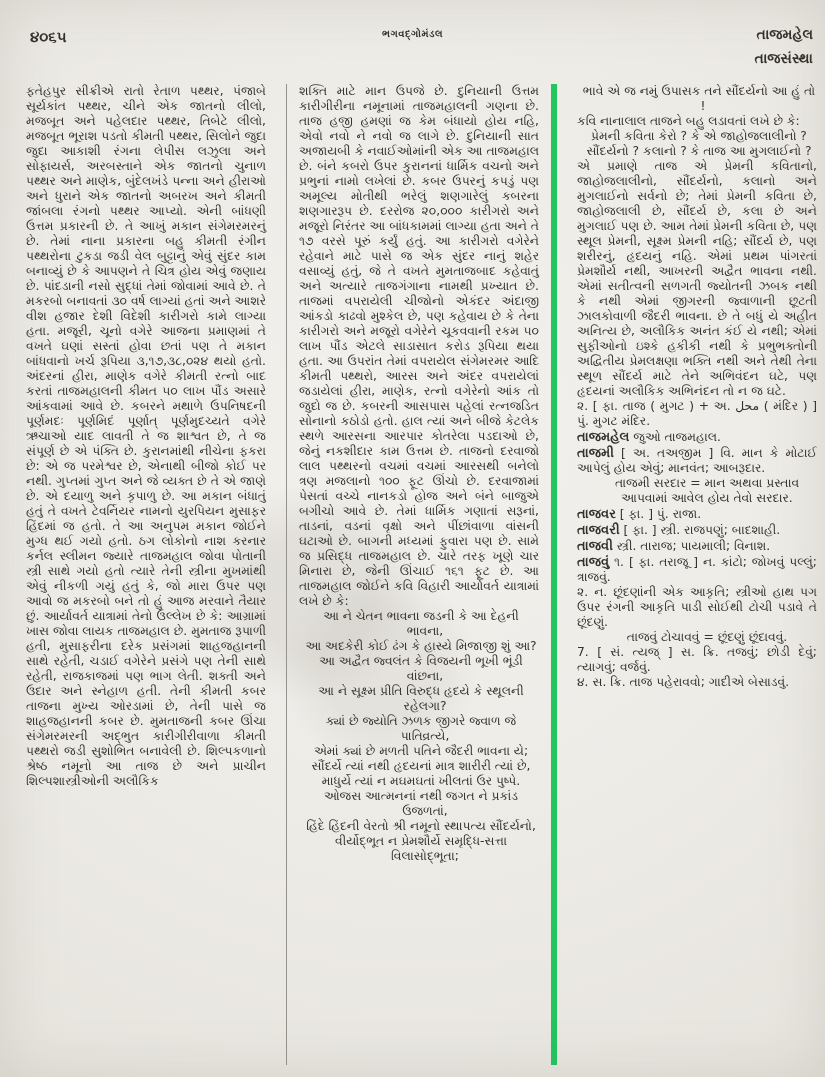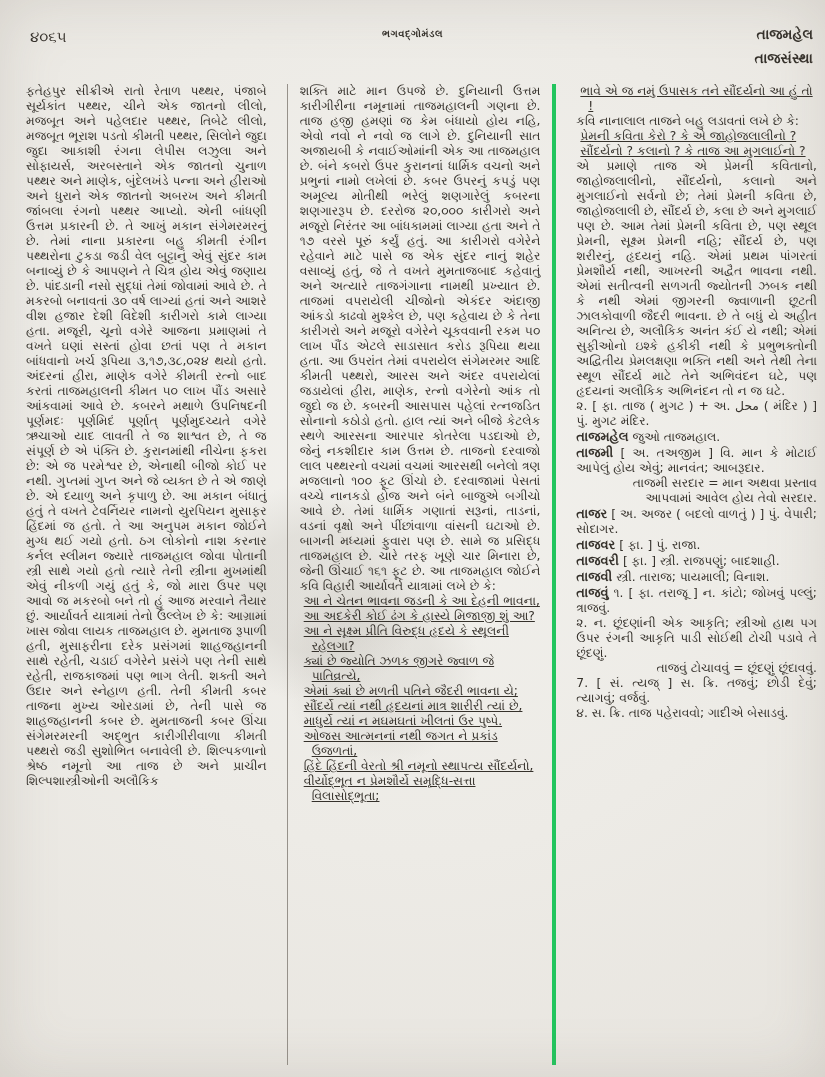--- a/index.html
+++ b/index.html
@@ -6,35 +6,35 @@
   body{
     width:825px;height:1077px;position:relative;overflow:hidden;
     background:
       radial-gradient(circle at 38% 55%, rgba(190,186,178,.28) 0 60px, rgba(190,186,178,0) 110px),
       radial-gradient(circle at 46% 62%, rgba(190,186,178,.22) 0 55px, rgba(190,186,178,0) 100px),
       radial-gradient(circle at 50% 40%, #f2f1ed 0%, #edebe6 55%, #e7e4de 100%);
     font-family:"DejaVu Sans",sans-serif;
     color:#35312b;
   }
   .page-header{position:absolute;top:22px;left:0;right:0;height:56px;}
-  .page-number{position:absolute;left:30px;top:6px;font-size:15px;font-weight:normal;}
+  .page-number{position:absolute;left:30px;top:6px;font-size:15px;font-weight:bold;}
   .page-title{position:absolute;left:0;right:0;top:6px;text-align:center;font-size:10px;font-weight:bold;letter-spacing:.5px;}
   .running-heads{position:absolute;right:12px;top:0;text-align:right;font-weight:bold;font-size:14px;line-height:24px;}
   .columns{position:absolute;left:26px;top:84px;right:8px;bottom:12px;display:flex;}
   .column{flex:1;font-size:12.3px;line-height:15px;text-align:justify;overflow:hidden;}
-  .column.mid{border-left:1px solid #96918a;border-right:4px solid #22c55e;margin:0 8px;padding:0 12px;}
+  .column.mid{border-left:1px solid #96918a;border-right:6px solid #22c55e;margin:0 8px;padding:0 12px;}
   .column.first{padding-right:12px;}
   .column.last{padding-left:12px;}
   .column p{margin:0;}
   .para{text-indent:0;}
   .poem{margin:0;}
-  .poem-line{text-align:left;padding-left:12px;text-indent:-8px;text-decoration:underline;}
+  .poem-line{text-align:center;padding-left:12px;text-indent:-8px;}
   .entry{margin-top:7px;text-align:justify;}
   .entry b{font-weight:bold;font-size:13px;}
-  .sub{margin-top:2px;padding-left:20px;text-align:right;}
+  .sub{margin-top:2px;padding-left:20px;text-align:center;}
   .scan-edge{position:absolute;left:0;top:0;right:0;bottom:0;pointer-events:none;
     box-shadow:inset 0 0 60px rgba(120,112,100,.18);}
 </style>
 </head>
 <body>
 
 <div class="page-header">
   <div class="page-number">૪૦૬૫</div>
   <div class="page-title">ભગવદ્ગોમંડલ</div>
   <div class="running-heads">
@@ -45,20 +45,21 @@
 
 <div class="columns">
   <div class="column first">
       <p class="para">ફતેહપુર સીક્રીએ રાતો રેતાળ પથ્થર, પંજાબે સૂર્યકાંત પથ્થર, ચીને એક જાતનો લીલો, મજબૂત અને પહેલદાર પથ્થર, તિબેટે લીલો, મજબૂત ભૂરાશ પડતો કીમતી પથ્થર, સિલોને જુદા જુદા આકાશી રંગના લેપીસ લઝુલા અને સોફાયર્સ, અરબસ્તાને એક જાતનો ચુનાળ પથ્થર અને માણેક, બુંદેલખંડે પન્ના અને હીરાઓ અને ધુરાને એક જાતનો અબરખ અને કીમતી જાંબલા રંગનો પથ્થર આપ્યો. એની બાંધણી ઉત્તમ પ્રકારની છે. તે આખું મકાન સંગેમરમરનું છે. તેમાં નાના પ્રકારના બહુ કીમતી રંગીન પથ્થરોના ટુકડા જડી વેલ બુટ્ટાનું એવું સુંદર કામ બનાવ્યું છે કે આપણને તે ચિત્ર હોય એવું જણાય છે. પાંદડાની નસો સુદ્ધાં તેમાં જોવામાં આવે છે. તે મકરબો બનાવતાં ૩૦ વર્ષ લાગ્યાં હતાં અને આશરે વીશ હજાર દેશી વિદેશી કારીગરો કામે લાગ્યા હતા. મજૂરી, ચૂનો વગેરે આજના પ્રમાણમાં તે વખતે ઘણાં સસ્તાં હોવા છતાં પણ તે મકાન બાંધવાનો ખર્ચ રૂપિયા ૩,૧૭,૩૮,૦૨૪ થયો હતો. અંદરનાં હીરા, માણેક વગેરે કીમતી રત્નો બાદ કરતાં તાજમહાલની કીમત ૫૦ લાખ પૌંડ અસારે આંકવામાં આવે છે. કબરને મથાળે ઉપનિષદની પૂર્ણમદઃ પૂર્ણમિદં પૂર્ણાત્ પૂર્ણમુદચ્યતે વગેરે ઋચાઓ યાદ લાવતી તે જ શાશ્વત છે, તે જ સંપૂર્ણ છે એ પંક્તિ છે. કુરાનમાંથી નીચેના ફકરા છે: એ જ પરમેશ્વર છે, એનાથી બીજો કોઈ પર નથી. ગુપ્તમાં ગુપ્ત અને જે વ્યક્ત છે તે એ જાણે છે. એ દયાળુ અને કૃપાળુ છે. આ મકાન બંધાતું હતું તે વખતે ટેવર્નિયર નામનો યુરપિયન મુસાફર હિંદમાં જ હતો. તે આ અનુપમ મકાન જોઈને મુગ્ધ થઈ ગયો હતો. ઠગ લોકોનો નાશ કરનાર કર્નલ સ્લીમન જ્યારે તાજમહાલ જોવા પોતાની સ્ત્રી સાથે ગયો હતો ત્યારે તેની સ્ત્રીના મુખમાંથી એવું નીકળી ગયું હતું કે, જો મારા ઉપર પણ આવો જ મકરબો બને તો હું આજ મરવાને તૈયાર છું. આર્યાવર્ત યાત્રામાં તેનો ઉલ્લેખ છે કે: આગ્રામાં ખાસ જોવા લાયક તાજમહાલ છે. મુમતાજ રૂપાળી હતી, મુસાફરીના દરેક પ્રસંગમાં શાહજહાનની સાથે રહેતી, ચડાઈ વગેરેને પ્રસંગે પણ તેની સાથે રહેતી, રાજકાજમાં પણ ભાગ લેતી. શક્તી અને ઉદાર અને સ્નેહાળ હતી. તેની કીમતી કબર તાજના મુખ્ય ઓરડામાં છે, તેની પાસે જ શાહજહાનની કબર છે. મુમતાજની કબર ઊંચા સંગેમરમરની અદ્ભુત કારીગીરીવાળા કીમતી પથ્થરો જડી સુશોભિત બનાવેલી છે. શિલ્પકળાનો શ્રેષ્ઠ નમૂનો આ તાજ છે અને પ્રાચીન શિલ્પશાસ્ત્રીઓની અલૌકિક</p>
     </div>
   <div class="column mid">
       <p class="para">શક્તિ માટે માન ઉપજે છે. દુનિયાની ઉત્તમ કારીગીરીના નમૂનામાં તાજમહાલની ગણના છે. તાજ હજી હમણાં જ કેમ બંધાયો હોય નહિ, એવો નવો ને નવો જ લાગે છે. દુનિયાની સાત અજાયબી કે નવાઈઓમાંની એક આ તાજમહાલ છે. બંને કબરો ઉપર કુરાનનાં ધાર્મિક વચનો અને પ્રભુનાં નામો લખેલાં છે. કબર ઉપરનું કપડું પણ અમૂલ્ય મોતીથી ભરેલું શણગારેલું કબરના શણગારરૂપ છે. દરરોજ ૨૦,૦૦૦ કારીગરો અને મજૂરો નિરંતર આ બાંધકામમાં લાગ્યા હતા અને તે ૧૭ વરસે પૂરું કર્યું હતું. આ કારીગરો વગેરેને રહેવાને માટે પાસે જ એક સુંદર નાનું શહેર વસાવ્યું હતું, જે તે વખતે મુમતાજબાદ કહેવાતું અને અત્યારે તાજગંગાના નામથી પ્રખ્યાત છે. તાજમાં વપરાયેલી ચીજોનો એકંદર અંદાજી આંકડો કાઢવો મુશ્કેલ છે, પણ કહેવાય છે કે તેના કારીગરો અને મજૂરો વગેરેને ચૂકવવાની રકમ ૫૦ લાખ પૌંડ એટલે સાડાસાત કરોડ રૂપિયા થયા હતા. આ ઉપરાંત તેમાં વપરાયેલ સંગેમરમર આદિ કીમતી પથ્થરો, આરસ અને અંદર વપરાયેલાં જડાયેલાં હીરા, માણેક, રત્નો વગેરેનો આંક તો જુદો જ છે. કબરની આસપાસ પહેલાં રત્નજડિત સોનાનો કઠોડો હતો. હાલ ત્યાં અને બીજે કેટલેક સ્થળે આરસના આરપાર કોતરેલા પડદાઓ છે, જેનું નકશીદાર કામ ઉત્તમ છે. તાજનો દરવાજો લાલ પથ્થરનો વચમાં વચમાં આરસથી બનેલો ત્રણ મજલાનો ૧૦૦ ફૂટ ઊંચો છે. દરવાજામાં પેસતાં વચ્ચે નાનકડો હોજ અને બંને બાજુએ બગીચો આવે છે. તેમાં ધાર્મિક ગણાતાં સરૂનાં, તાડનાં, વડનાં વૃક્ષો અને પીંછાંવાળા વાંસની ઘટાઓ છે. બાગની મધ્યમાં ફુવારા પણ છે. સામે જ પ્રસિદ્ધ તાજમહાલ છે. ચારે તરફ ખૂણે ચાર મિનારા છે, જેની ઊંચાઈ ૧૬૧ ફૂટ છે. આ તાજમહાલ જોઈને કવિ વિહારી આર્યાવર્ત યાત્રામાં લખે છે કે:</p>
       <div class="poem">
         <div class="poem-line">આ ને ચેતન ભાવના જડની કે આ દેહની ભાવના,</div>
         <div class="poem-line">આ અદકેરી કોઈ ઢંગ કે હાસ્યે મિજાજી શું આ?</div>
+        <div class="poem-line">આ અદ્વૈત જ્વલંત કે વિજયની ભૂખી ભૂંડી વાંછના,</div>
         <div class="poem-line">આ ને સૂક્ષ્મ પ્રીતિ વિરુદ્ધ હૃદયે કે સ્થૂલની રહેલગા?</div>
         <div class="poem-line">ક્યાં છે જ્યોતિ ઝળક જીગરે જ્વાળ જે પાતિવ્રત્યે,</div>
         <div class="poem-line">એમાં ક્યાં છે મળતી પતિને જૈદરી ભાવના યે;</div>
         <div class="poem-line">સૌંદર્યે ત્યાં નથી હૃદયનાં માત્ર શારીરી ત્યાં છે,</div>
         <div class="poem-line">માધુર્યે ત્યાં ન મઘમઘતાં ખીલતાં ઉર પુષ્પે.</div>
         <div class="poem-line">ઓજસ આત્મનનાં નથી જગત ને પ્રકાંડ ઉજળતાં,</div>
         <div class="poem-line">હિંદે હિંદની વેરતો શ્રી નમૂનો સ્થાપત્ય સૌંદર્યનો,</div>
         <div class="poem-line">વીર્યોદ્ભૂત ન પ્રેમશૌર્યે સમૃદ્ધિ-સત્તા વિલાસોદ્ભૂતા;</div>
       </div>
     </div>
@@ -69,21 +70,20 @@
       <p class="para">કવિ નાનાલાલ તાજને બહુ લડાવતાં લખે છે કે:</p>
       <div class="poem">
         <div class="poem-line">પ્રેમની કવિતા કેરો ? કે એ જાહોજલાલીનો ?</div>
         <div class="poem-line">સૌંદર્યનો ? કલાનો ? કે તાજ આ મુગલાઈનો ?</div>
       </div>
       <p class="para">એ પ્રમાણે તાજ એ પ્રેમની કવિતાનો, જાહોજલાલીનો, સૌંદર્યનો, કલાનો અને મુગલાઈનો સર્વનો છે; તેમાં પ્રેમની કવિતા છે, જાહોજલાલી છે, સૌંદર્ય છે, કલા છે અને મુગલાઈ પણ છે. આમ તેમાં પ્રેમની કવિતા છે, પણ સ્થૂલ પ્રેમની, સૂક્ષ્મ પ્રેમની નહિ; સૌંદર્ય છે, પણ શરીરનું, હૃદયનું નહિ. એમાં પ્રથમ પાંગરતાં પ્રેમશૌર્ય નથી, આખરની અદ્વૈત ભાવના નથી. એમાં સતીત્વની સળગતી જ્યોતની ઝબક નથી કે નથી એમાં જીગરની જ્વાળાની છૂટતી ઝાલકોવાળી જૈદરી ભાવના. છે તે બધું યે અહીત અનિત્ય છે, અલૌકિક અનંત કંઈ યે નથી; એમાં સુફીઓનો ઇશ્કે હકીકી નથી કે પ્રભુભક્તોની અદ્વિતીય પ્રેમલક્ષણા ભક્તિ નથી અને તેથી તેના સ્થૂળ સૌંદર્ય માટે તેને અભિવંદન ઘટે, પણ હૃદયનાં અલૌકિક અભિનંદન તો ન જ ઘટે.</p>
       <p class="entry">૨. [ ફા. તાજ ( મુગટ ) + અ. محل ( મંદિર ) ] પું. મુગટ મંદિર.</p>
       <p class="entry"><b>તાજમહેલ</b> જુઓ તાજમહાલ.</p>
       <p class="entry"><b>તાજમી</b> [ અ. તઅજીમ ] વિ. માન કે મોટાઈ આપેલું હોય એવું; માનવંત; આબરૂદાર.</p>
       <p class="sub">તાજમી સરદાર = માન અથવા પ્રસ્તાવ આપવામાં આવેલ હોય તેવો સરદાર.</p>
-      <p class="entry"><b>તાજર</b> [ અ. અજર ( બદલો વાળતું ) ] પું. વેપારી; સોદાગર.</p>
       <p class="entry"><b>તાજવર</b> [ ફા. ] પું. રાજા.</p>
       <p class="entry"><b>તાજવરી</b> [ ફા. ] સ્ત્રી. રાજપણું; બાદશાહી.</p>
       <p class="entry"><b>તાજવી</b> સ્ત્રી. તારાજ; પાયમાલી; વિનાશ.</p>
       <p class="entry"><b>તાજવું</b> ૧. [ ફા. તરાજૂ ] ન. કાંટો; જોખવું પલ્લું; ત્રાજવું.</p>
       <p class="entry">૨. ન. છૂંદણાંની એક આકૃતિ; સ્ત્રીઓ હાથ પગ ઉપર રંગની આકૃતિ પાડી સોઈથી ટોચી પડાવે તે છૂંદણું.</p>
       <p class="sub">તાજવું ટોચાવવું = છૂંદણું છૂંદાવવું.</p>
       <p class="entry">7. [ સં. ત્યજ્ ] સ. ક્રિ. તજવું; છોડી દેવું; ત્યાગવું; વર્જવું.</p>
       <p class="entry">૪. સ. ક્રિ. તાજ પહેરાવવો; ગાદીએ બેસાડવું.</p>
     </div>
 </div>

